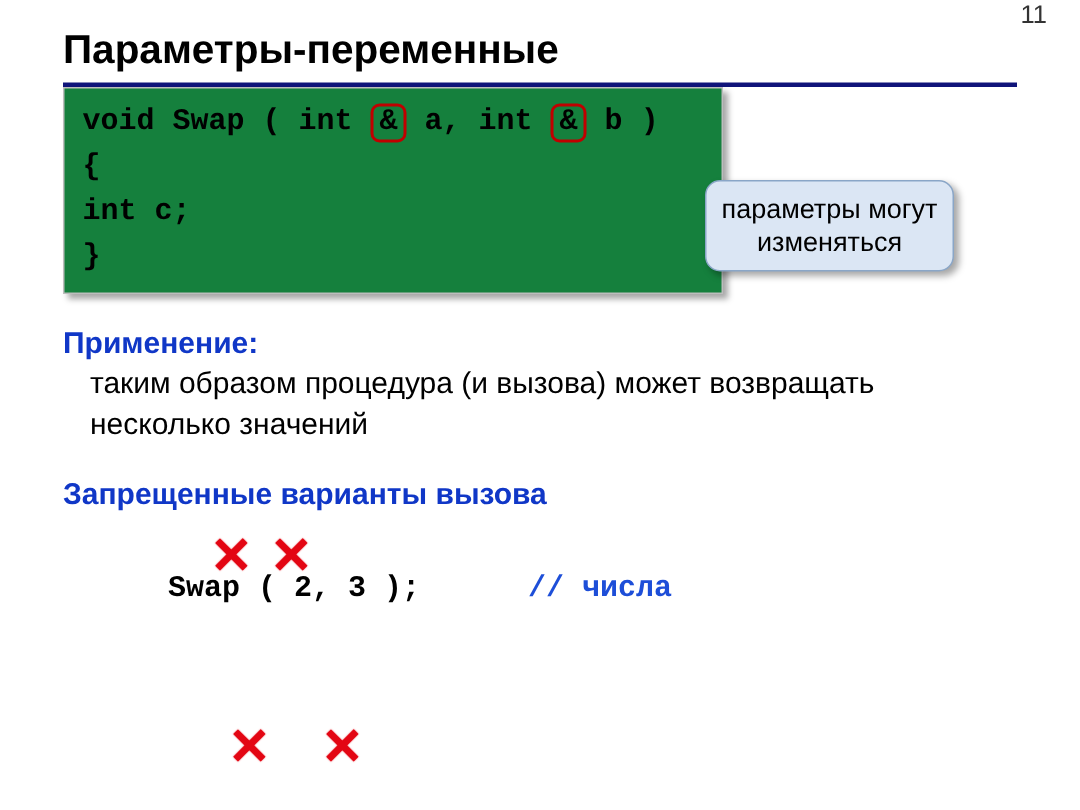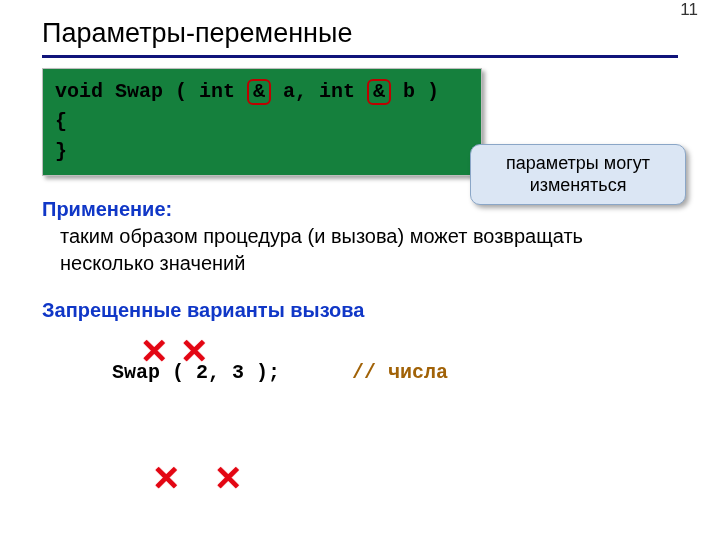--- a/index.html
+++ b/index.html
@@ -14,25 +14,24 @@
   }
   .page-number {
     position: absolute;
     top: 0;
     right: 22px;
     font-size: 17px;
     color: #333;
   }
   .title {
     font-size: 27px;
-    font-weight: normal;
+    font-weight: bold;
     color: #000;
     padding-bottom: 6px;
     border-bottom: 3px solid #10147a;
-    margin-bottom: 10px;
   }
   .codeblock {
     background: #15803d;
     border: 1px solid #bdbdbd;
     box-shadow: 3px 3px 4px rgba(0,0,0,.35);
     padding: 8px 12px;
     width: 440px;
     font-family: "Courier New", Courier, monospace;
     font-size: 20px;
     font-weight: bold;
@@ -43,22 +42,22 @@
   .amp {
     display: inline-block;
     border: 2px solid #c00000;
     border-radius: 6px;
     padding: 0 4px;
     line-height: 1.1;
   }
   .callout {
     position: absolute;
     left: 470px;
-    top: 144px;
-    width: 216px;
+    top: 120px;
+    width: 166px;
     background: #dbe6f4;
     border: 1.5px solid #8aa6c7;
     border-radius: 10px;
     padding: 8px 6px;
     text-align: center;
     font-size: 18px;
     color: #000;
     line-height: 1.2;
     box-shadow: 3px 3px 5px rgba(0,0,0,.35);
   }
@@ -78,21 +77,21 @@
     font-weight: bold;
     font-size: 20px;
     color: #000;
     padding-left: 22px;
   }
   .badcalls .row {
     position: relative;
     margin-bottom: 10px;
     white-space: pre;
   }
-  .cmt { color: #a16207; }
+  .cmt { color: #1d4ed8; }
   .xmark {
     position: absolute;
     font-size: 34px;
     color: #e30613;
     font-weight: bold;
     font-family: Arial, sans-serif;
     line-height: 1;
     text-shadow: 0 0 1px #e30613;
     pointer-events: none;
   }
@@ -102,20 +101,21 @@
 
 <div class="page-number">11</div>
 
 <div class="title">Параметры-переменные</div>
 
 <div class="codeblock">
   <div>
     <span>void Swap ( int </span><span class="amp">&amp;</span><span> a, int </span><span class="amp">&amp;</span><span> b )</span>
   </div>
   <div>{</div>
+  <div> int c;</div>
   <div>}</div>
 </div>
 
 <div class="callout">параметры могут изменяться</div>
 
 <div class="section">
   <span class="lead">Применение:</span><br>
   <span style="padding-left:18px; display:inline-block;">таким образом процедура (и вызова) может возвращать несколько значений</span>
 </div>
 

